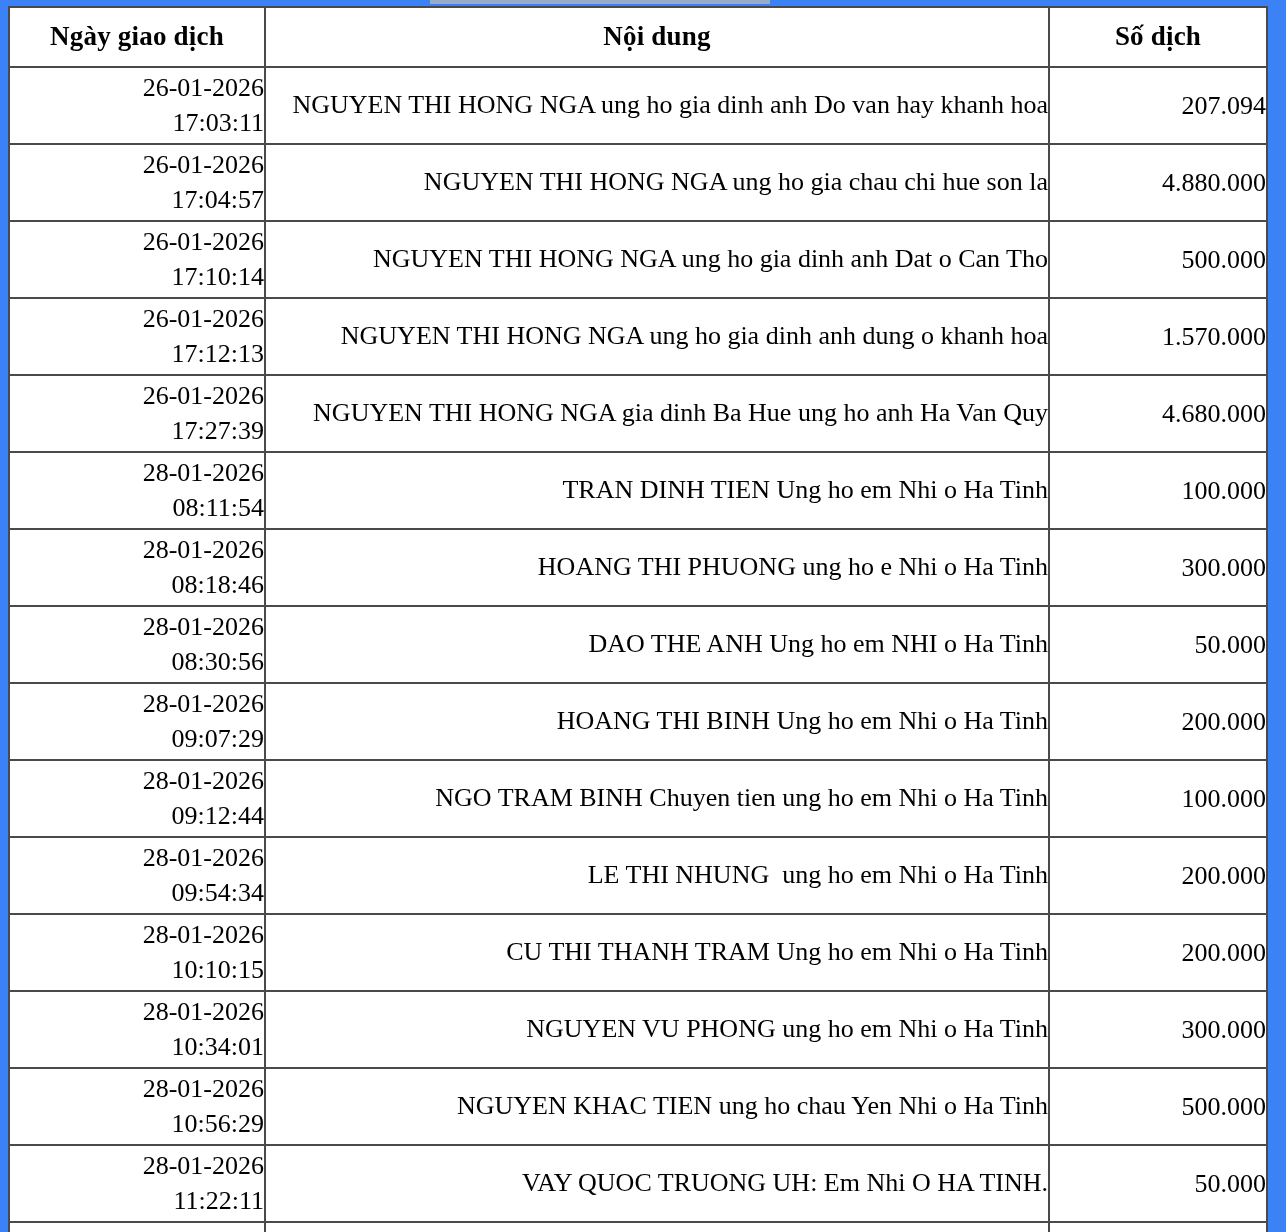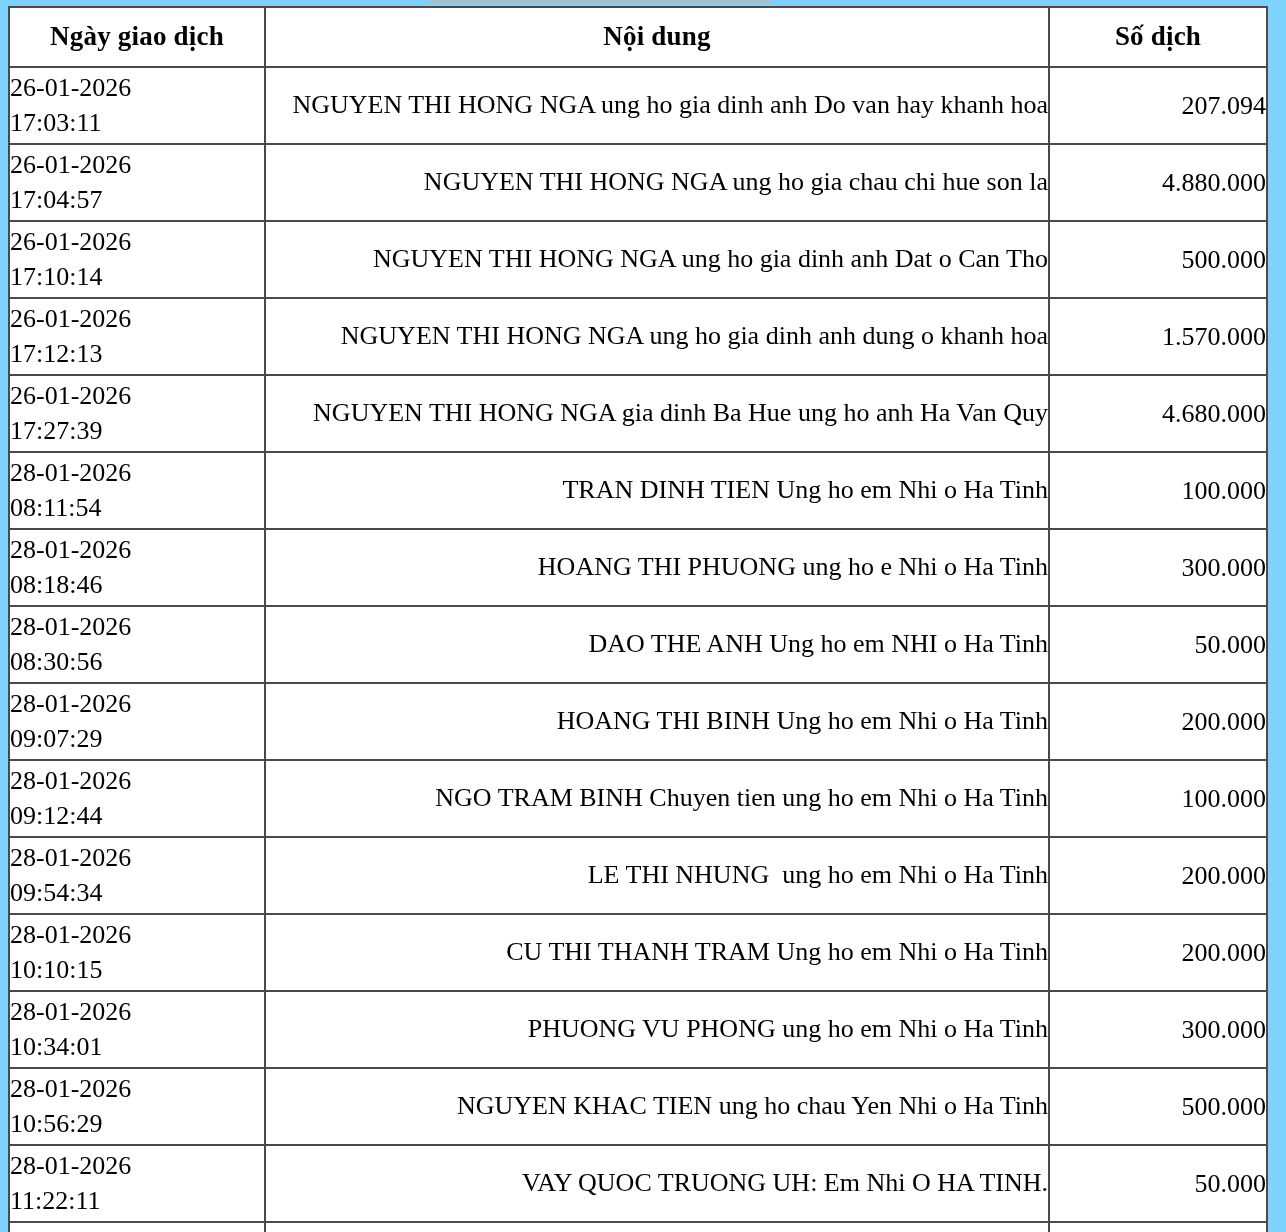--- a/index.html
+++ b/index.html
@@ -12,21 +12,21 @@
     height: 1232px;
     overflow: hidden;
     font-family: "Liberation Serif", "DejaVu Serif", serif;
     color: #000000;
   }
 
   .page {
     position: relative;
     width: 1286px;
     height: 1232px;
-    background: #7dd3fc;
+    background: #3b82f6;
     overflow: hidden;
   }
 
   
   .top-artifact {
     position: absolute;
     left: 430px;
     top: 0px;
     width: 340px;
     height: 4px;
@@ -65,21 +65,21 @@
     height: 58px;
     text-align: center;
     font-weight: bold;
     font-size: 27px;
     line-height: 1.1;
     letter-spacing: 0.2px;
   }
 
   
   td.date-cell {
-    text-align: left;
+    text-align: right;
     font-size: 26px;
     line-height: 1.32;
     padding: 6px 4px 8px 4px;
   }
   td.date-cell .d-line { display: block; white-space: nowrap; }
 
   
   td.desc-cell {
     text-align: right;
     font-size: 26px;
@@ -226,21 +226,21 @@
               <span class="d-line">10:10:15</span>
             </td>
             <td class="desc-cell">CU THI THANH TRAM Ung ho em Nhi o Ha Tinh</td>
             <td class="amt-cell">200.000</td>
           </tr>
           <tr class="data-row">
             <td class="date-cell">
               <span class="d-line">28-01-2026</span>
               <span class="d-line">10:34:01</span>
             </td>
-            <td class="desc-cell">PHUONG VU PHONG ung ho em Nhi o Ha Tinh</td>
+            <td class="desc-cell">NGUYEN VU PHONG ung ho em Nhi o Ha Tinh</td>
             <td class="amt-cell">300.000</td>
           </tr>
           <tr class="data-row">
             <td class="date-cell">
               <span class="d-line">28-01-2026</span>
               <span class="d-line">10:56:29</span>
             </td>
             <td class="desc-cell">NGUYEN KHAC TIEN ung ho chau Yen Nhi o Ha Tinh</td>
             <td class="amt-cell">500.000</td>
           </tr>

